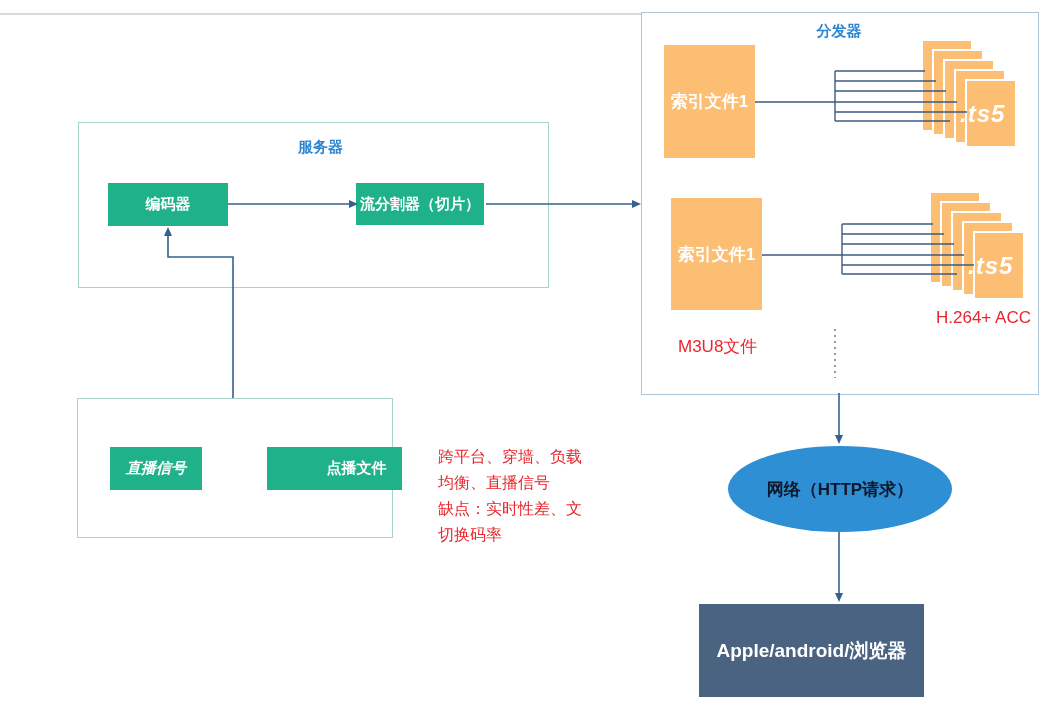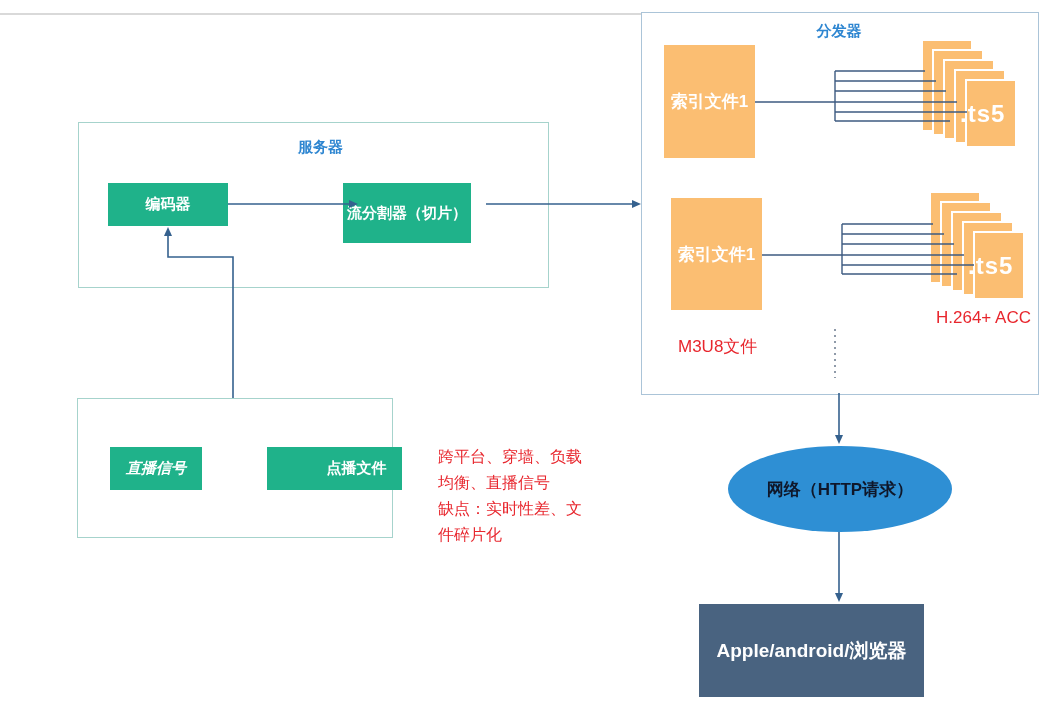--- a/index.html
+++ b/index.html
@@ -17,33 +17,33 @@
   .frame-dist{left:641px;top:12px;width:396px;height:381px;border-color:var(--frame-blue);}
   .frame-title{color:var(--title-blue);font-size:15px;font-weight:bold;text-align:center;}
   .title-server{left:78px;top:138px;width:469px;padding-left:8px;}
   .title-dist{left:641px;top:22px;width:396px;}
   
   .node{
     background:var(--node-green);color:#fff;font-size:15px;font-weight:bold;
     display:flex;align-items:center;justify-content:center;white-space:nowrap;
   }
   .node-encoder{left:108px;top:183px;width:120px;height:43px;}
-  .node-splitter{left:343px;top:183px;width:128px;height:60px;}
+  .node-splitter{left:356px;top:183px;width:128px;height:42px;}
   .node-live{left:110px;top:447px;width:92px;height:43px;font-style:italic;}
   .node-vod{left:267px;top:447px;width:91px;height:43px;padding-left:44px;}
   
   .index-file{
     background:var(--file-orange);color:#fff;font-size:17px;font-weight:bold;
     display:flex;align-items:center;justify-content:center;white-space:nowrap;
   }
   .index-1{left:664px;top:45px;width:91px;height:113px;}
   .index-2{left:671px;top:198px;width:91px;height:112px;}
   
   .card{width:48px;background:var(--file-orange);outline:2px solid #fff;}
-  .ts-label{color:#fff;font-size:24px;font-weight:bold;z-index:6;letter-spacing:1px;white-space:nowrap;}
+  .ts-label{color:#fff;font-size:24px;font-weight:bold;z-index:6;letter-spacing:1px;white-space:nowrap;font-style:italic;}
   .ts-1{left:960px;top:100px;}
   .ts-2{left:968px;top:252px;}
   
   .red-note{color:var(--note-red);font-size:16px;line-height:26px;white-space:nowrap;}
   .notes-block{left:438px;top:444px;}
   .m3u8-label{left:678px;top:334px;font-size:17px;}
   .codec-label{left:936px;top:305px;font-size:17px;}
   
   .network-ellipse{
     left:728px;top:446px;width:224px;height:86px;border-radius:50%;
@@ -74,21 +74,21 @@
 <div class="abs node node-splitter">流分割器（切片）</div>
 
 <div class="abs frame frame-source"></div>
 <div class="abs node node-live">直播信号</div>
 <div class="abs node node-vod">点播文件</div>
 
 <div class="abs red-note notes-block">
   <div>跨平台、穿墙、负载</div>
   <div>均衡、直播信号</div>
   <div>缺点：实时性差、文</div>
-  <div>件碎片化</div>
+  <div>切换码率</div>
 </div>
 
 <div class="abs frame frame-dist"></div>
 <div class="abs frame-title title-dist">分发器</div>
 
 <div class="abs index-file index-1">索引文件1</div>
 <div class="abs card" style="left:923px;top:41px;height:89px;"></div>
 <div class="abs card" style="left:934px;top:51px;height:83px;"></div>
 <div class="abs card" style="left:945px;top:61px;height:77px;"></div>
 <div class="abs card" style="left:956px;top:71px;height:71px;"></div>

